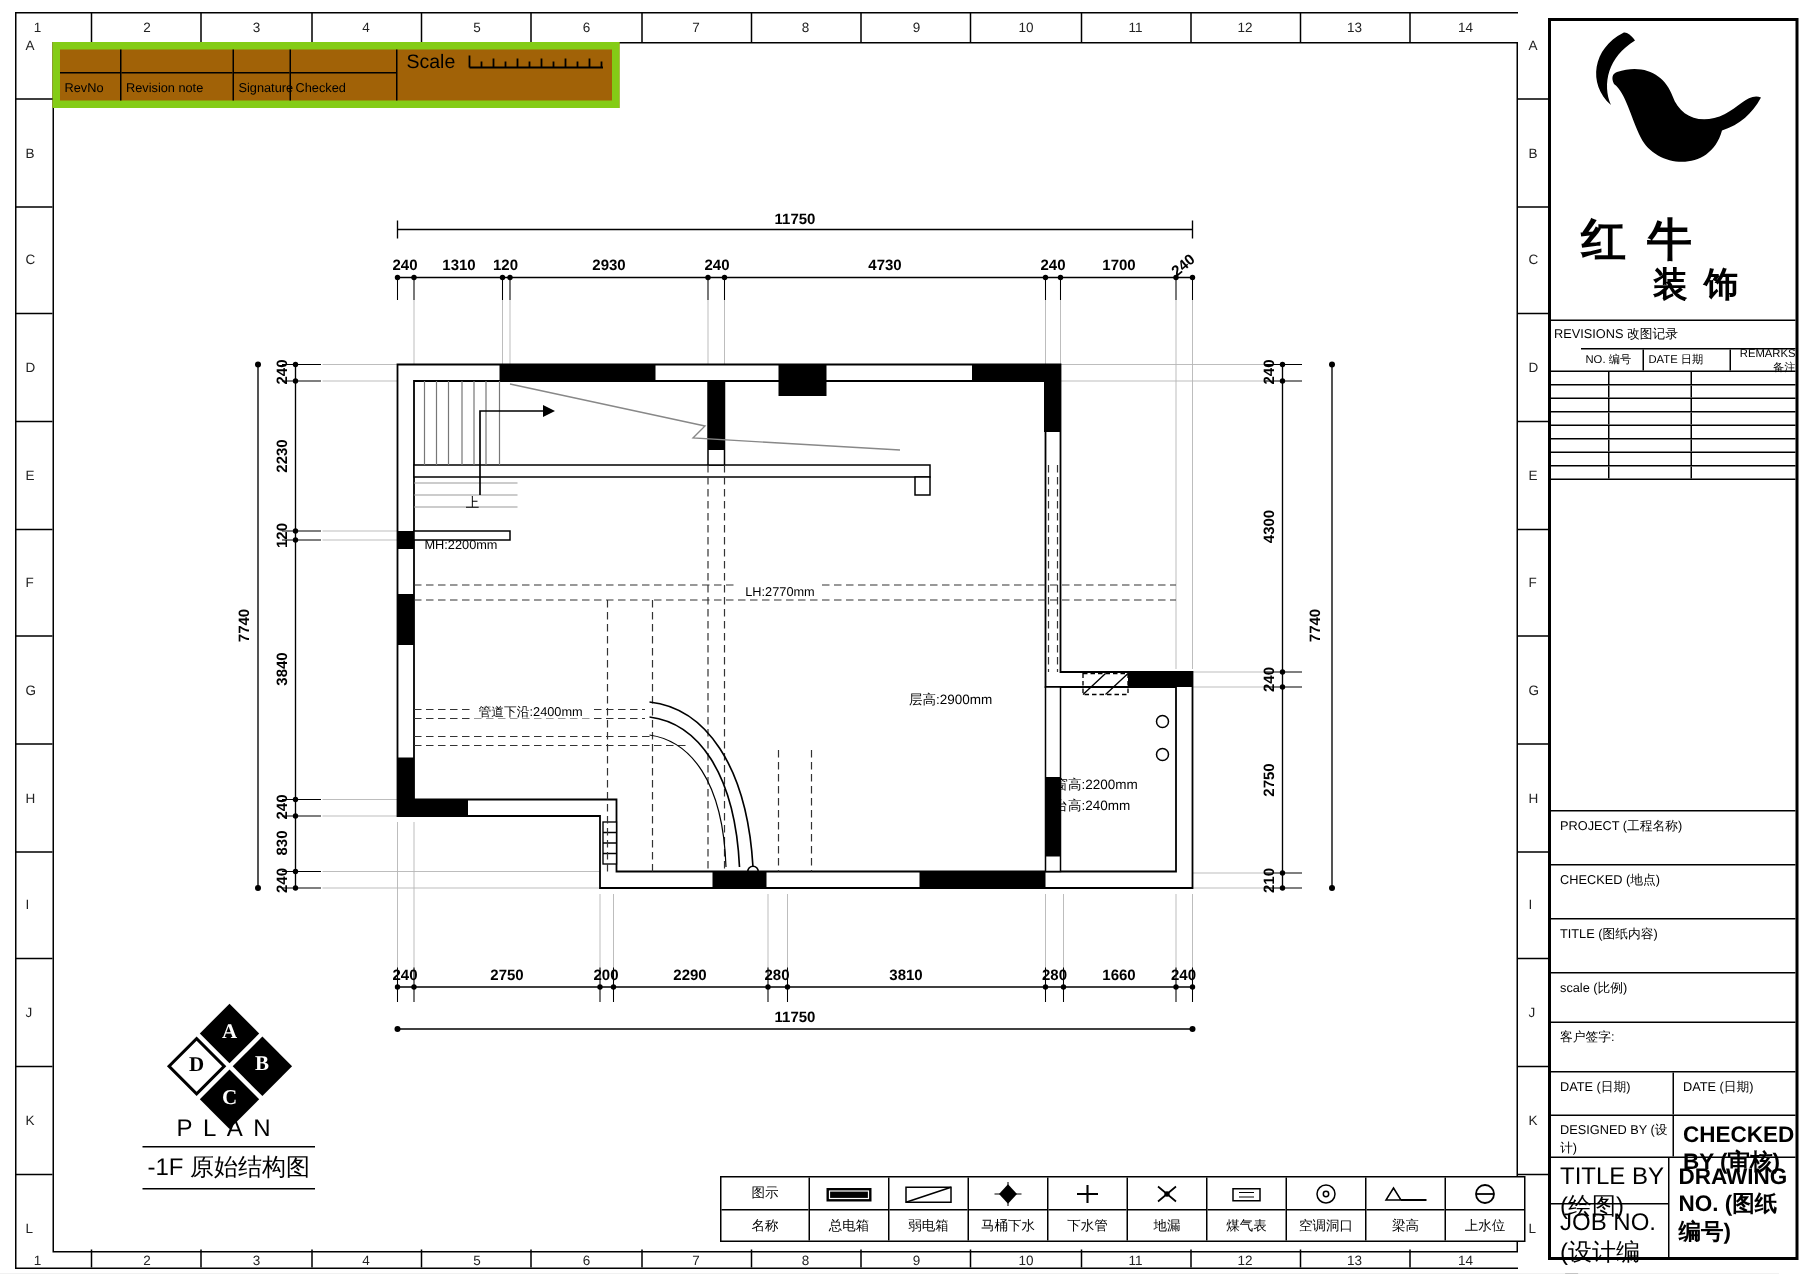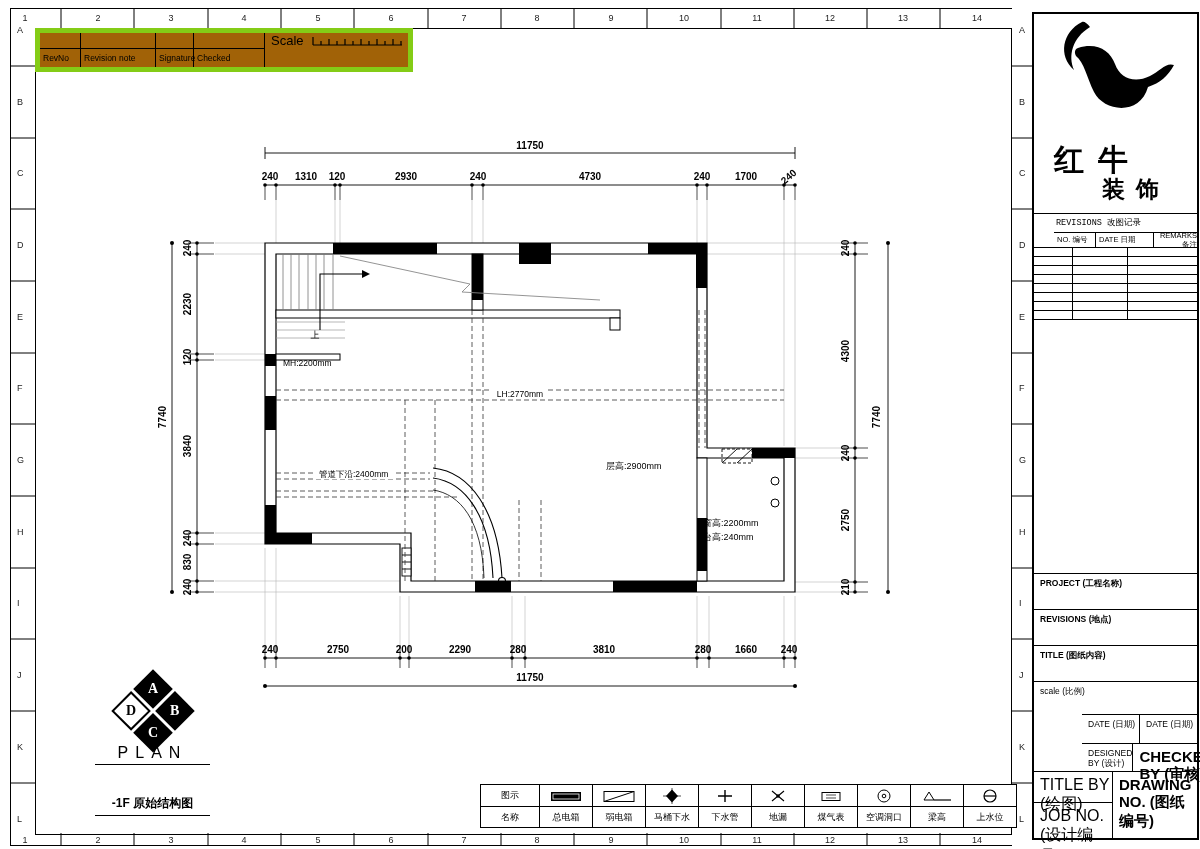--- a/index.html
+++ b/index.html
@@ -32,44 +32,44 @@
   
   .stamp{position:absolute;left:95px;top:682px;width:115px;text-align:center;}
   .dia-wrap{width:62px;height:62px;margin:0 auto;transform:rotate(45deg);display:grid;
             grid-template-columns:28px 28px;grid-template-rows:28px 28px;gap:3px;}
   .dia{display:flex;align-items:center;justify-content:center;font-family:"Liberation Serif",serif;
        font-weight:bold;font-size:14px;}
   .dia span{transform:rotate(-45deg);}
   .dia.dark{background:#000;color:#fff;}
   .dia.light{background:#fff;color:#000;border:2px solid #000;}
   .stamp-plan{font-size:16px;letter-spacing:7px;border-bottom:1.5px solid #000;padding-bottom:2px;}
-  .stamp-sub{font-size:12px;font-weight:bold;padding:3px 0 3px 0;border-bottom:1.5px solid #000;margin-top:27px;}
+  .stamp-sub{font-size:16px;font-weight:normal;padding:3px 0 3px 0;border-bottom:1.5px solid #000;}
   
   .tblock{position:absolute;left:1032px;top:12px;width:163px;height:824px;border:2px solid #000;
           background:#fff;display:flex;flex-direction:column;}
   .tb-logo{height:199px;position:relative;}
   .tb-brand1{position:absolute;left:20px;top:126px;font-family:"Liberation Serif",serif;font-size:30px;font-weight:bold;letter-spacing:14px;}
   .tb-brand2{position:absolute;left:68px;top:160px;font-family:"Liberation Serif",serif;font-size:23px;font-weight:bold;letter-spacing:11px;}
   .tb-row{border-top:1px solid #000;font-size:8.5px;}
-  .tb-revtitle{height:18px;display:flex;align-items:center;padding-left:22px;font-family:Liberation Mono, monospace;}
+  .tb-revtitle{height:18px;display:flex;align-items:center;padding-left:2px;}
   .tb-revhead{height:14px;display:flex;margin-left:20px;}
   .tb-revhead div{display:flex;align-items:center;padding-left:3px;border-left:1px solid #000;font-size:7.5px;}
   .tb-revhead div:first-child{border-left:none;width:38px;}
   .tb-revhead div:nth-child(2){width:54px;}
   .tb-revhead div:nth-child(3){flex:1;text-align:right;}
   .tb-emptyrow{height:8px;display:flex;}
   .tb-emptyrow div{border-left:1px solid #000;}
   .tb-emptyrow div:first-child{border-left:none;width:38px;}
   .tb-emptyrow div:nth-child(2){width:54px;}
   .tb-emptyrow div:nth-child(3){flex:1;}
   .tb-fill{flex:1;}
   .tb-field{padding:4px 0 0 6px;}
-  .tb-f35{height:31px;font-weight:bold;}
+  .tb-f35{height:31px;}
   .tb-f32{height:28px;}
-  .tb-split{display:flex;padding:0;margin-left:48px;}
+  .tb-split{display:flex;padding:0;}
   .tb-split>div{flex:1;padding:4px 0 0 6px;}
   .tb-split>div+div{border-left:1px solid #000;}
   .tb-big{font-size:15px;font-weight:bold;}
   .tb-merge{display:flex;padding:0;border-top:1px solid #000;}
   .tb-merge-left{width:50%;display:flex;flex-direction:column;}
   .tb-merge-left>div{padding:4px 0 0 6px;}
   .tb-merge-left>div:first-child{height:26px;}
   .tb-merge-left>div:last-child{border-top:1px solid #000;flex:1;}
   .tb-merge-right{width:50%;border-left:1px solid #000;padding:4px 0 0 6px;}
 </style>
@@ -519,23 +519,24 @@
         <div></div>
         <div></div>
       </div>
     <div class="tb-row tb-emptyrow">
         <div></div>
         <div></div>
         <div></div>
       </div>
     <div class="tb-row tb-fill"></div>
     <div class="tb-row tb-field tb-f35">PROJECT (工程名称)</div>
-    <div class="tb-row tb-field tb-f35">REVISIONS (地点)</div>
+    <div class="tb-row tb-field tb-f35">CHECKED (地点)</div>
     <div class="tb-row tb-field tb-f35">TITLE (图纸内容)</div>
     <div class="tb-row tb-field tb-f32">scale  (比例)</div>
+    <div class="tb-row tb-field tb-f32">客户签字:</div>
     <div class="tb-row tb-split" style="height:28px">
       <div>DATE (日期)</div>
       <div>DATE (日期)</div>
     </div>
     <div class="tb-row tb-split" style="height:27px">
       <div>DESIGNED BY (设计)</div>
       <div class="tb-big">CHECKED BY (审核)</div>
     </div>
     <div class="tb-merge" style="height:66px">
       <div class="tb-merge-left">

